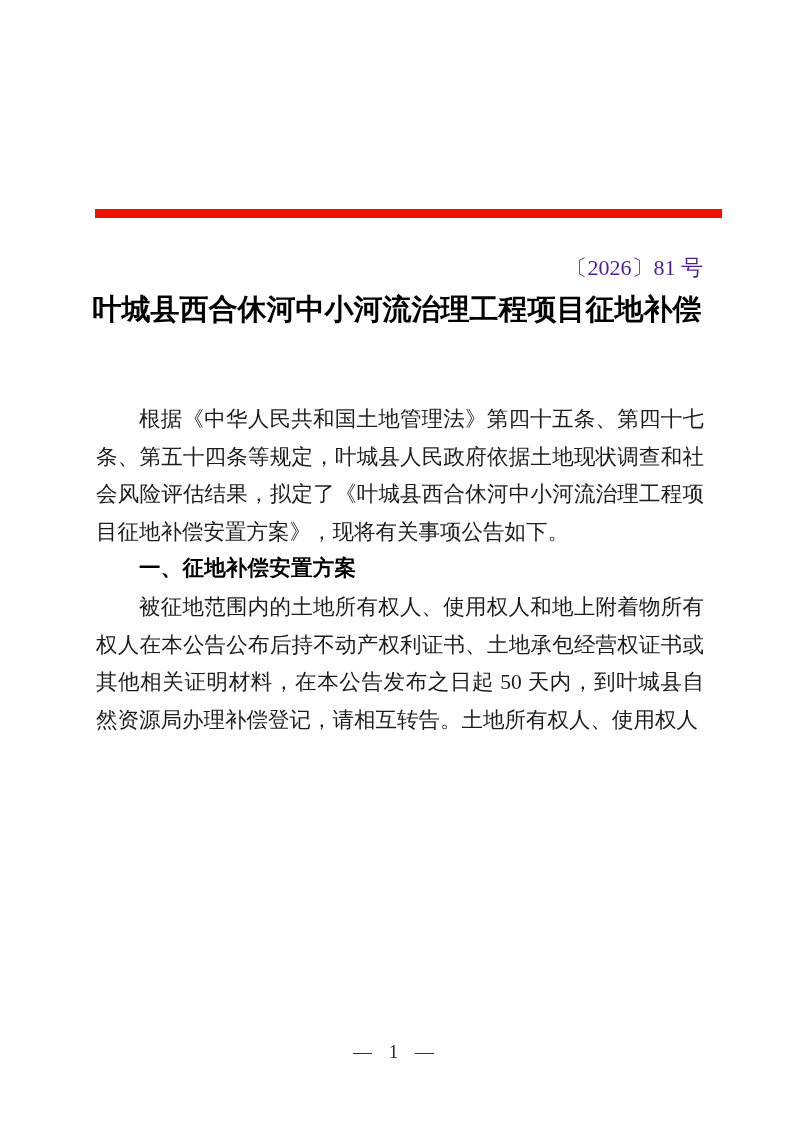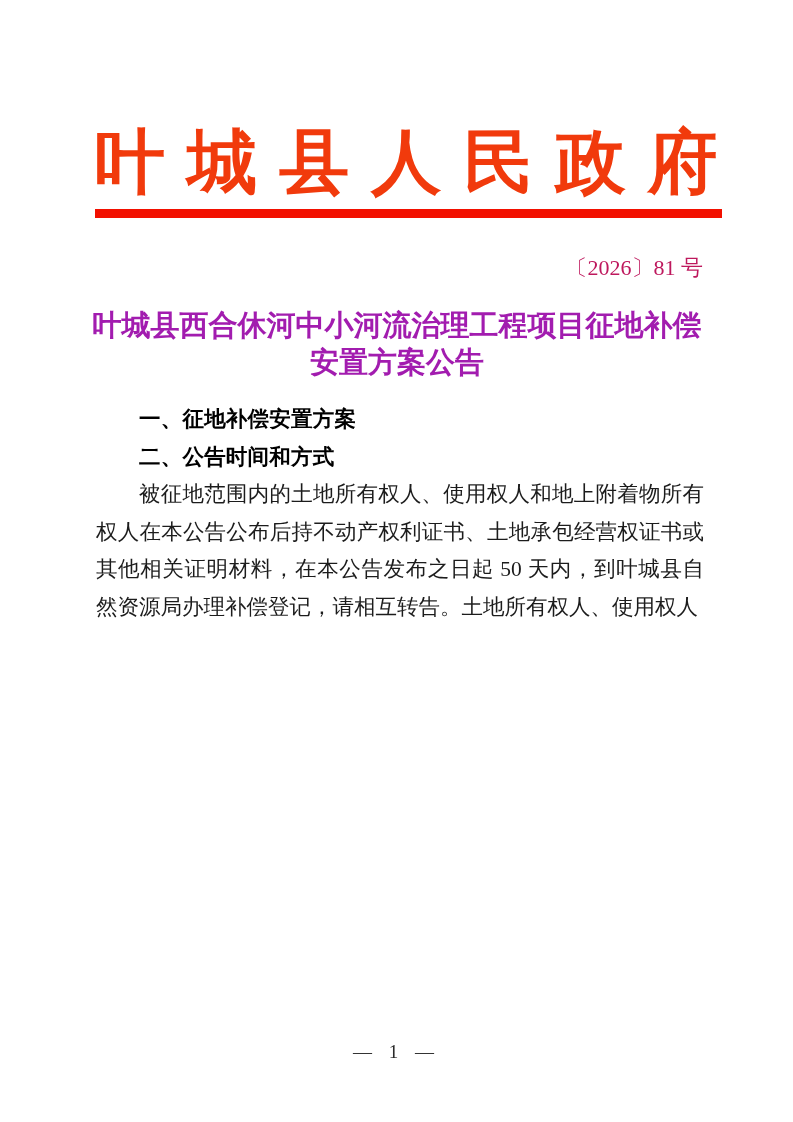--- a/index.html
+++ b/index.html
@@ -42,87 +42,84 @@
     background: #f21000;
   }
   .doc-number {
     position: absolute;
     top: 252px;
     left: 95px;
     width: 608px;
     font-size: 22px;
     line-height: 32px;
     text-align: right;
-    color: #be185d;
+    color: #4c1d95;
     font-family: "Liberation Serif", "DejaVu Serif", serif;
   }
   .doc-title {
     position: absolute;
     top: 291px;
     left: 85px;
     width: 624px;
     font-size: 29px;
     line-height: 37px;
     font-weight: bold;
     text-align: center;
-    color: #a21caf;
+    color: #000000;
     font-family: Liberation Serif, serif;
-    margin-top: 16px;
   }
   .body-text {
     position: absolute;
     top: 401px;
     left: 96px;
     width: 608px;
     font-size: 21.5px;
     line-height: 37.6px;
     text-align: justify;
     color: #1c1c1c;
     font-family: "Liberation Serif", "DejaVu Serif", serif;
   }
   .body-text p {
     margin: 0;
     text-indent: 2em;
   }
   .body-text p.section-heading {
     font-weight: bold;
     color: #000000;
-    font-family: Liberation Serif, serif;
+    font-family: Liberation Mono, monospace;
     letter-spacing: 0.01em;
   }
   .page-footer {
     position: absolute;
     top: 1038px;
     left: 0;
     width: 100%;
     text-align: center;
     font-size: 19px;
     line-height: 28px;
     color: #2a2a2a;
     font-family: "Liberation Serif", "DejaVu Serif", serif;
     letter-spacing: 6px;
   }
 </style>
 </head>
 <body>
 
 <div class="page">
 
-  <div class="agency-name">叶城县人民政府</div>
 
   <div class="red-rule"></div>
 
   <div class="doc-number">〔2026〕81 号</div>
 
   <div class="doc-title">
     <span>叶城县西合休河中小河流治理工程项目征地补偿</span><br>
-    <span>安置方案公告</span>
   </div>
 
   <div class="body-text">
+    <p>根据《中华人民共和国土地管理法》第四十五条、第四十七条、第五十四条等规定，叶城县人民政府依据土地现状调查和社会风险评估结果，拟定了《叶城县西合休河中小河流治理工程项目征地补偿安置方案》，现将有关事项公告如下。</p>
     <p class="section-heading">一、征地补偿安置方案</p>
-    <p class="section-heading">二、公告时间和方式</p>
     <p>被征地范围内的土地所有权人、使用权人和地上附着物所有权人在本公告公布后持不动产权利证书、土地承包经营权证书或其他相关证明材料，在本公告发布之日起 50 天内，到叶城县自然资源局办理补偿登记，请相互转告。土地所有权人、使用权人</p>
   </div>
 
   <div class="page-footer">— 1 —</div>
 
 </div>
 
 </body></html>

